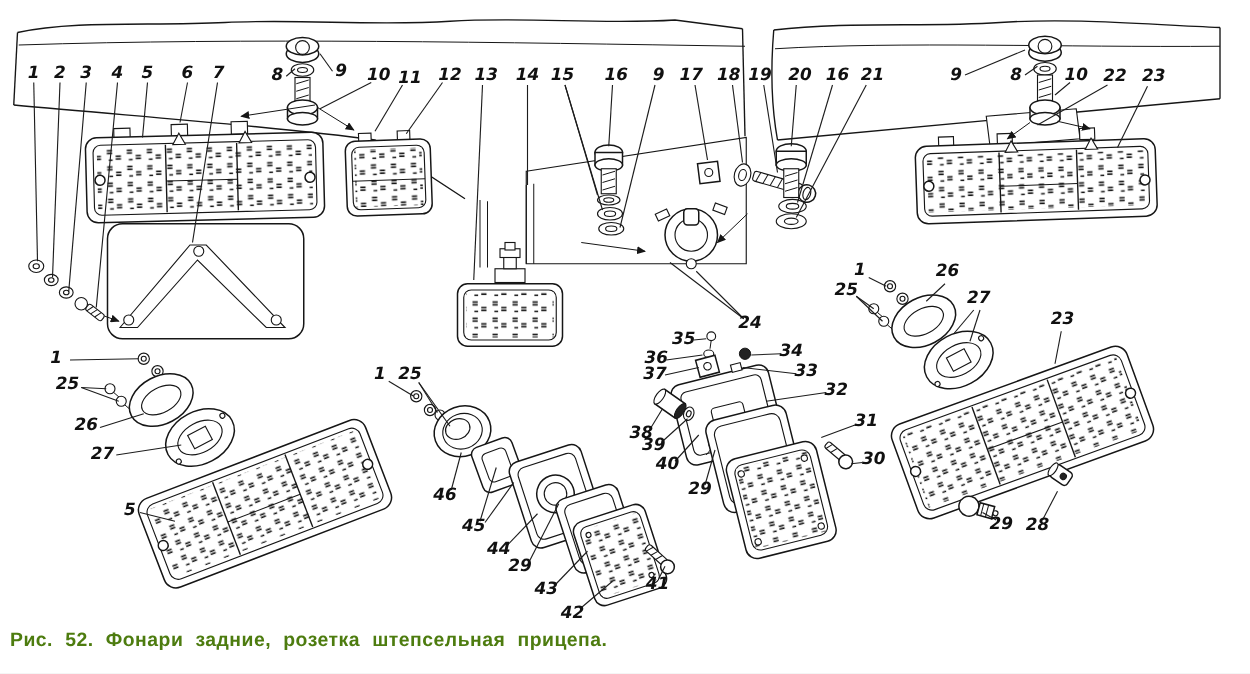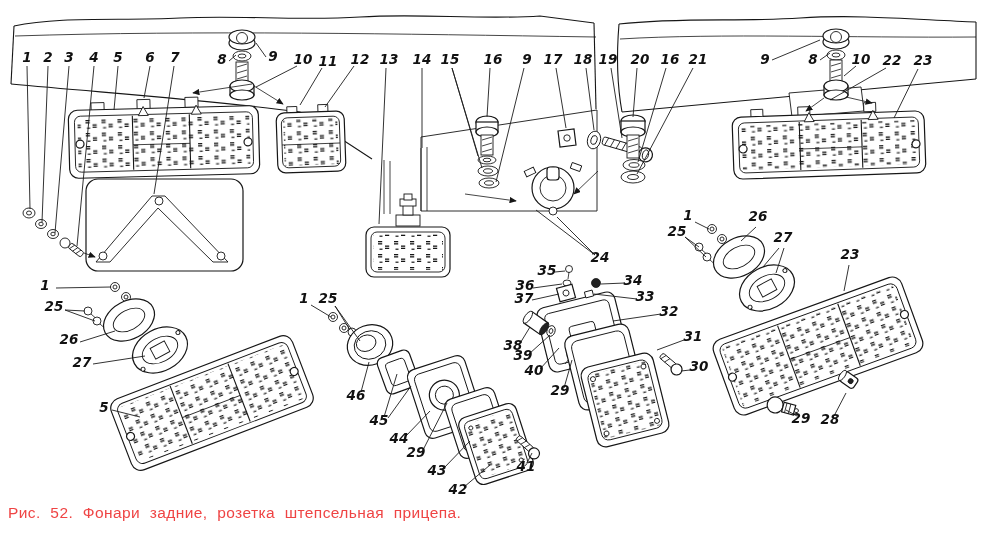--- a/index.html
+++ b/index.html
@@ -6,22 +6,22 @@
   #page{position:relative;width:1000px;height:539px;background:#ffffff;overflow:hidden;
         font-family:"Liberation Sans",sans-serif;}
   svg{position:absolute;left:0;top:0;}
   .part{fill:#ffffff;stroke:#161616;stroke-width:1.2;}
   .pthin{fill:#ffffff;stroke:#161616;stroke-width:0.9;}
   .ln{fill:none;stroke:#161616;stroke-width:1.1;}
   .lnthin{fill:none;stroke:#161616;stroke-width:0.8;}
   .dark{fill:#222222;stroke:#161616;stroke-width:0.8;}
   .leader{stroke:#1c1c1c;stroke-width:0.9;fill:none;}
   .callout-txt{font:italic 700 13.5px "DejaVu Sans",sans-serif;fill:#111111;}
-  #caption{position:absolute;left:8px;top:504px;font-weight:normal;font-size:15.5px;
-           color:#ef4444;letter-spacing:0.4px;word-spacing:5px;}
+  #caption{position:absolute;left:8px;top:504px;font-weight:bold;font-size:15.5px;
+           color:#4d7c0f;letter-spacing:0.4px;word-spacing:5px;}
 </style>
 </head>
 <body>
 
 <div id="page">
 <svg id="diagram" width="1000" height="539" viewBox="0 0 1000 539" xmlns="http://www.w3.org/2000/svg">
   <defs>
     <pattern id="spk" width="16" height="13" patternUnits="userSpaceOnUse">
       <rect width="16" height="13" fill="#ffffff"></rect>
       <g fill="#161616">

